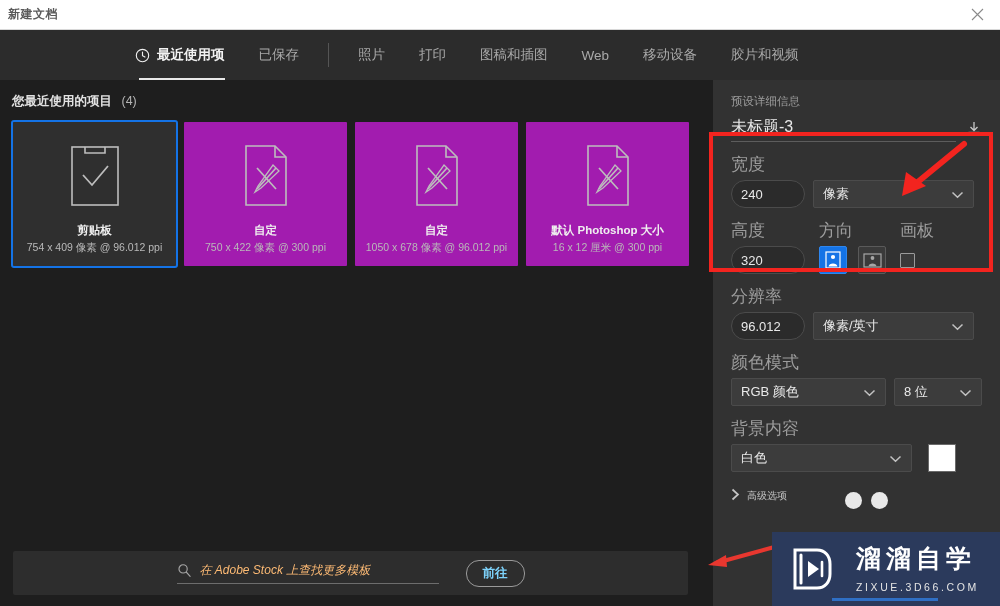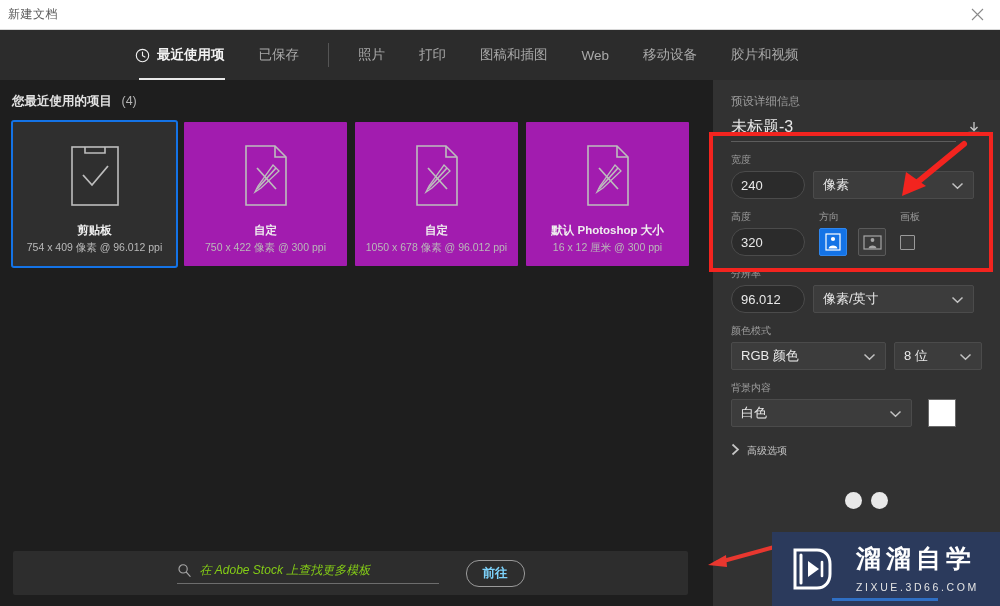--- a/index.html
+++ b/index.html
@@ -8,21 +8,21 @@
     background: #1b1b1b;
     font-family: "Liberation Sans", "DejaVu Sans", sans-serif;
     overflow: hidden;
   }
   #app { position: relative; width: 1000px; height: 606px; }
 
   
   .titlebar {
     position: absolute; left: 0; top: 0; width: 1000px; height: 30px;
     background: #ffffff; border-bottom: 1px solid #d8d8d8;
-    display: flex; align-items: center;
+    display: flex; align-items: center; font-weight: bold;
   }
   .titlebar-title {
     font-size: 12px; color: #5a5a5a; padding-left: 8px; letter-spacing: .5px;
   }
   .titlebar-spacer { flex: 1; }
   .win-close {
     width: 46px; height: 29px; display: flex; align-items: center; justify-content: center;
     color: #6a6a6a;
   }
   .win-close svg { display:block; }
@@ -84,21 +84,21 @@
     position: absolute; left: 13px; top: 471px; width: 675px; height: 44px;
     background: #2d2d2d; border-radius: 2px;
     display: flex; align-items: center; justify-content: center;
   }
   .stock-inner { display: flex; align-items: center; gap: 9px; }
   .stock-input-wrap {
     display: flex; align-items: center; gap: 8px;
     border-bottom: 1px solid #6d6d6d; width: 262px; padding-bottom: 4px;
   }
   .stock-placeholder {
-    font-size: 12px; color: #84cc16; font-style: italic; white-space: nowrap;
+    font-size: 12px; color: #fdba74; font-style: italic; white-space: nowrap;
   }
   .go-btn {
     margin-left: 18px; border: 1px solid #9a9a9a; border-radius: 13px;
     padding: 4px 16px; font-size: 12.5px; color: #7dd3fc; font-weight: bold;
   }
 
   
   .right-pane {
     position: absolute; left: 713px; top: 80px; width: 287px; height: 526px;
     background: #323232; padding: 14px 18px 0 18px;
@@ -107,21 +107,21 @@
   .preset-name-row {
     display: flex; align-items: center; justify-content: space-between;
     margin-top: 8px; margin-bottom: 2px;
   }
   .preset-name {
     font-size: 16px; color: #e8e8e8; border-bottom: 1px solid #5d5d5d;
     flex: 1; padding-bottom: 3px;
   }
   .save-preset-icon { margin-left: 10px; color: #c9c9c9; }
 
-  .field-label { font-size: 10px; color: #9d9d9d; margin: 11px 0 4px 0; }
+  .field-label { font-size: 17px; color: #9d9d9d; margin: 11px 0 4px 0; }
   .row { display: flex; align-items: center; gap: 8px; }
 
   .input-box {
     background: #2b2b2b; border: 1px solid #4b4b4b; border-radius: 14px;
     height: 28px; display: flex; align-items: center; padding: 0 9px;
     font-size: 13px; color: #e9e9e9;
   }
   .input-num { width: 74px; }
   .select-box {
     background: #3c3c3c; border: 1px solid #4b4b4b; border-radius: 2px;

